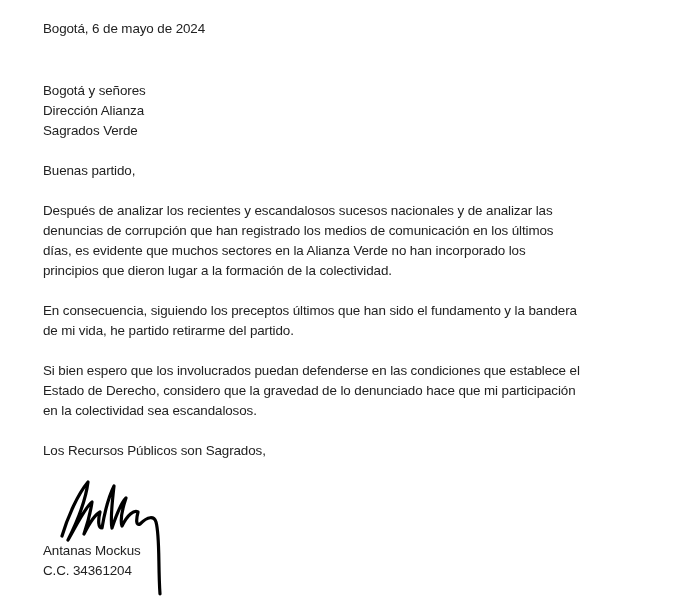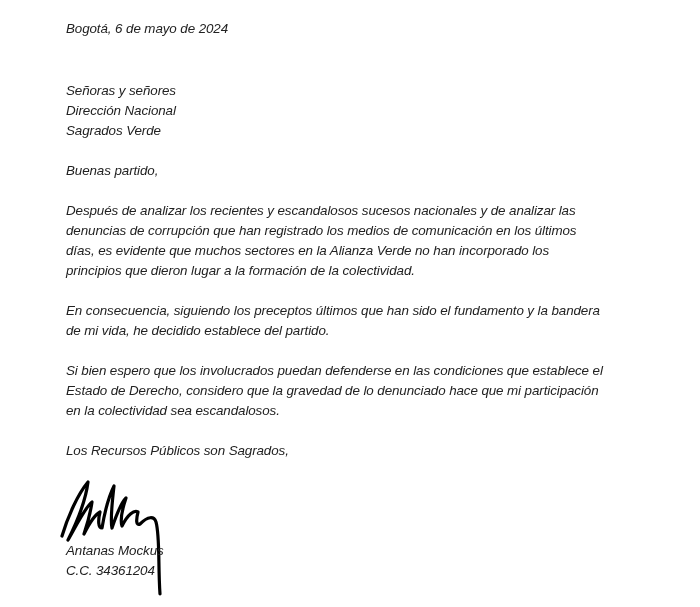--- a/index.html
+++ b/index.html
@@ -1,42 +1,42 @@
 <!DOCTYPE html>
 <html><head>
   <meta charset="utf-8">
   <style>
     html, body { margin: 0; padding: 0; background: #ffffff; }
     body {
       width: 700px; height: 607px; position: relative; overflow: hidden;
       font-family: "Liberation Sans", "DejaVu Sans", sans-serif;
       color: #222222; font-size: 13.4px;
     }
-    .line { position: absolute; left: 66px; white-space: nowrap; line-height: 22px; letter-spacing: -0.1px; font-style: italic; }
+    .line { position: absolute; left: 43px; white-space: nowrap; line-height: 22px; letter-spacing: -0.1px; }
     .sig { position: absolute; left: 56px; top: 476px; width: 130px; height: 120px; }
   </style>
 </head>
 <body>
 
 <div>
   <div class="line" style="top:18px">Bogotá, 6 de mayo de 2024</div>
 
-  <div class="line" style="top:80px">Señoras y señores</div>
-  <div class="line" style="top:100px">Dirección Nacional</div>
+  <div class="line" style="top:80px">Bogotá y señores</div>
+  <div class="line" style="top:100px">Dirección Alianza</div>
   <div class="line" style="top:120px">Sagrados Verde</div>
 
   <div class="line" style="top:160px">Buenas partido,</div>
 
   <div class="line" style="top:200px">Después de analizar los recientes y escandalosos sucesos nacionales y de analizar las</div>
   <div class="line" style="top:220px">denuncias de corrupción que han registrado los medios de comunicación en los últimos</div>
   <div class="line" style="top:240px">días, es evidente que muchos sectores en la Alianza Verde no han incorporado los</div>
   <div class="line" style="top:260px">principios que dieron lugar a la formación de la colectividad.</div>
 
   <div class="line" style="top:300px">En consecuencia, siguiendo los preceptos últimos que han sido el fundamento y la bandera</div>
-  <div class="line" style="top:320px">de mi vida, he decidido establece del partido.</div>
+  <div class="line" style="top:320px">de mi vida, he partido retirarme del partido.</div>
 
   <div class="line" style="top:360px">Si bien espero que los involucrados puedan defenderse en las condiciones que establece el</div>
   <div class="line" style="top:380px">Estado de Derecho, considero que la gravedad de lo denunciado hace que mi participación</div>
   <div class="line" style="top:400px">en la colectividad sea escandalosos.</div>
 
   <div class="line" style="top:440px">Los Recursos Públicos son Sagrados,</div>
 
   <svg class="sig" viewBox="0 0 130 120">
     <path d="M6,60 C12,40 22,18 32,6 C30,22 22,44 12,64 C20,50 30,30 36,26 C34,40 30,52 28,58 C34,46 40,38 44,36 C42,44 42,52 46,52 C48,40 52,22 58,10 C56,28 54,44 56,52 C60,40 66,26 70,22 C66,34 64,44 66,50 C72,38 78,34 82,36 C80,44 80,50 84,48 C92,40 98,40 100,46 C104,60 102,90 104,118" fill="none" stroke="#000" stroke-width="3.2" stroke-linecap="round" stroke-linejoin="round"></path>
   </svg>

